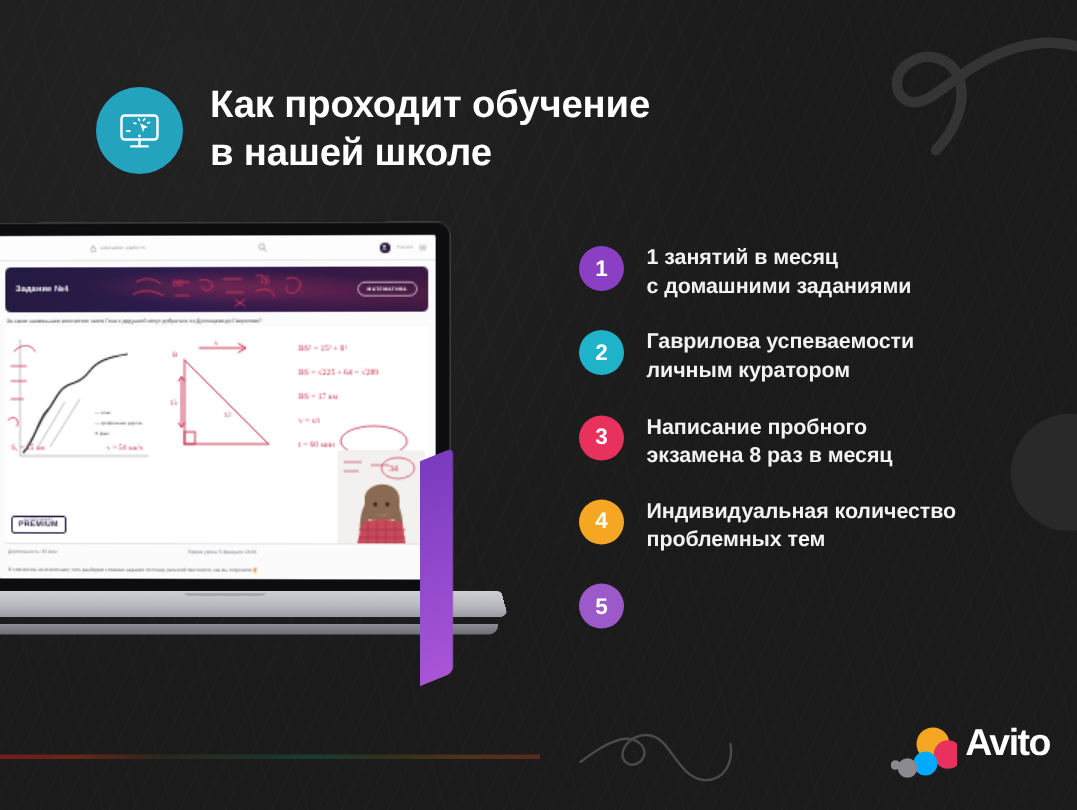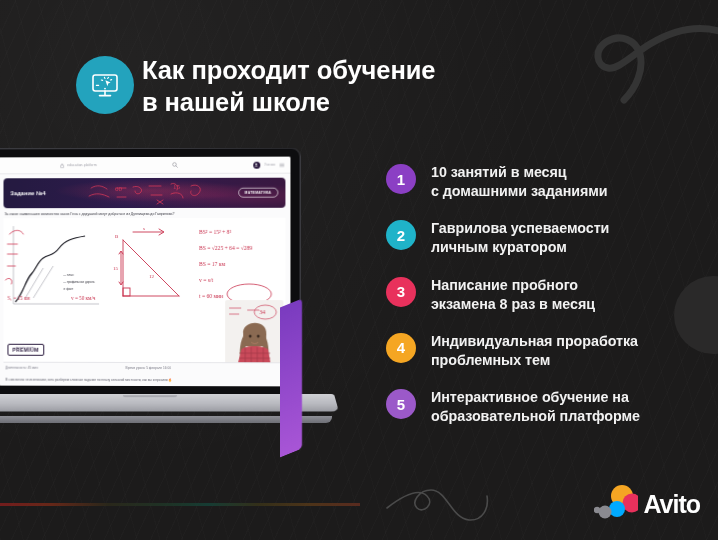--- a/index.html
+++ b/index.html
@@ -25,22 +25,22 @@
   
   .swirl-tr{ position:absolute; top:-8px; right:-10px; z-index:1; }
   .swirl-bc{ position:absolute; bottom:14px; left:385px; z-index:1; }
   .blob-right{
     position:absolute; right:-34px; top:276px; width:78px; height:78px;
     border-radius:50%; background:#2a2929; z-index:1;
   }
 
   
   .header{
-    position:absolute; top:52px; left:76px; z-index:4;
-    display:flex; align-items:flex-start; gap:8px;
+    position:absolute; top:52px; left:64px; z-index:4;
+    display:flex; align-items:center; gap:18px;
   }
   .hdr-badge{
     width:58px; height:58px; border-radius:50%;
     background:#23a3bd; flex:0 0 58px;
     display:flex; align-items:center; justify-content:center;
     margin-top:4px;
   }
   .hdr-title{
     font-size:25.5px; font-weight:bold; line-height:1.26;
     letter-spacing:-0.1px; color:#ffffff; white-space:pre-line;
@@ -179,21 +179,21 @@
   
   .strip{
     position:absolute; left:0; bottom:34px; width:360px; height:3px; z-index:4;
     background:linear-gradient(90deg,#8b1d1d 0%,#7a2a17 14%,#2d2a1a 30%,#1d3a2a 48%,#14453a 58%,#3a3418 72%,#5a3a18 86%,#6a2f20 100%);
     opacity:.78;
   }
 
   
   .avito{
     position:absolute; right:18px; bottom:16px; z-index:5;
-    display:flex; align-items:center; gap:5px;
+    display:flex; align-items:flex-start; gap:5px;
   }
   .avito-word{
     font-size:25px; font-weight:bold; color:#fff; letter-spacing:-1px; line-height:.92;
   }
 </style>
 </head>
 <body>
 
 <div class="bg-texture"></div>
 
@@ -219,46 +219,44 @@
     </svg>
   </div>
   <div class="hdr-title">Как проходит обучение
 в нашей школе</div>
 </div>
 
 <div class="list">
 
   <div class="list-row">
     <div class="num" style="background:#8b3fc4">1</div>
-    <div class="row-text">10 занятий в месяц
+    <div class="row-text">1 занятий в месяц
 с домашними заданиями</div>
   </div>
 
   <div class="list-row">
     <div class="num" style="background:#1fb3c9">2</div>
     <div class="row-text">Гаврилова успеваемости
 личным куратором</div>
   </div>
 
   <div class="list-row">
     <div class="num" style="background:#e8315c">3</div>
     <div class="row-text">Написание пробного
 экзамена 8 раз в месяц</div>
   </div>
 
   <div class="list-row">
     <div class="num" style="background:#f5a623">4</div>
-    <div class="row-text">Индивидуальная проработка
+    <div class="row-text">Индивидуальная количество
 проблемных тем</div>
   </div>
 
   <div class="list-row">
     <div class="num" style="background:#9b59c9">5</div>
-    <div class="row-text">Интерактивное обучение на
-образовательной платформе</div>
   </div>
 
 </div>
 
 <div class="laptop">
 
   <div class="lid-accent"></div>
 
   <div class="lid">
     <div class="screen">

